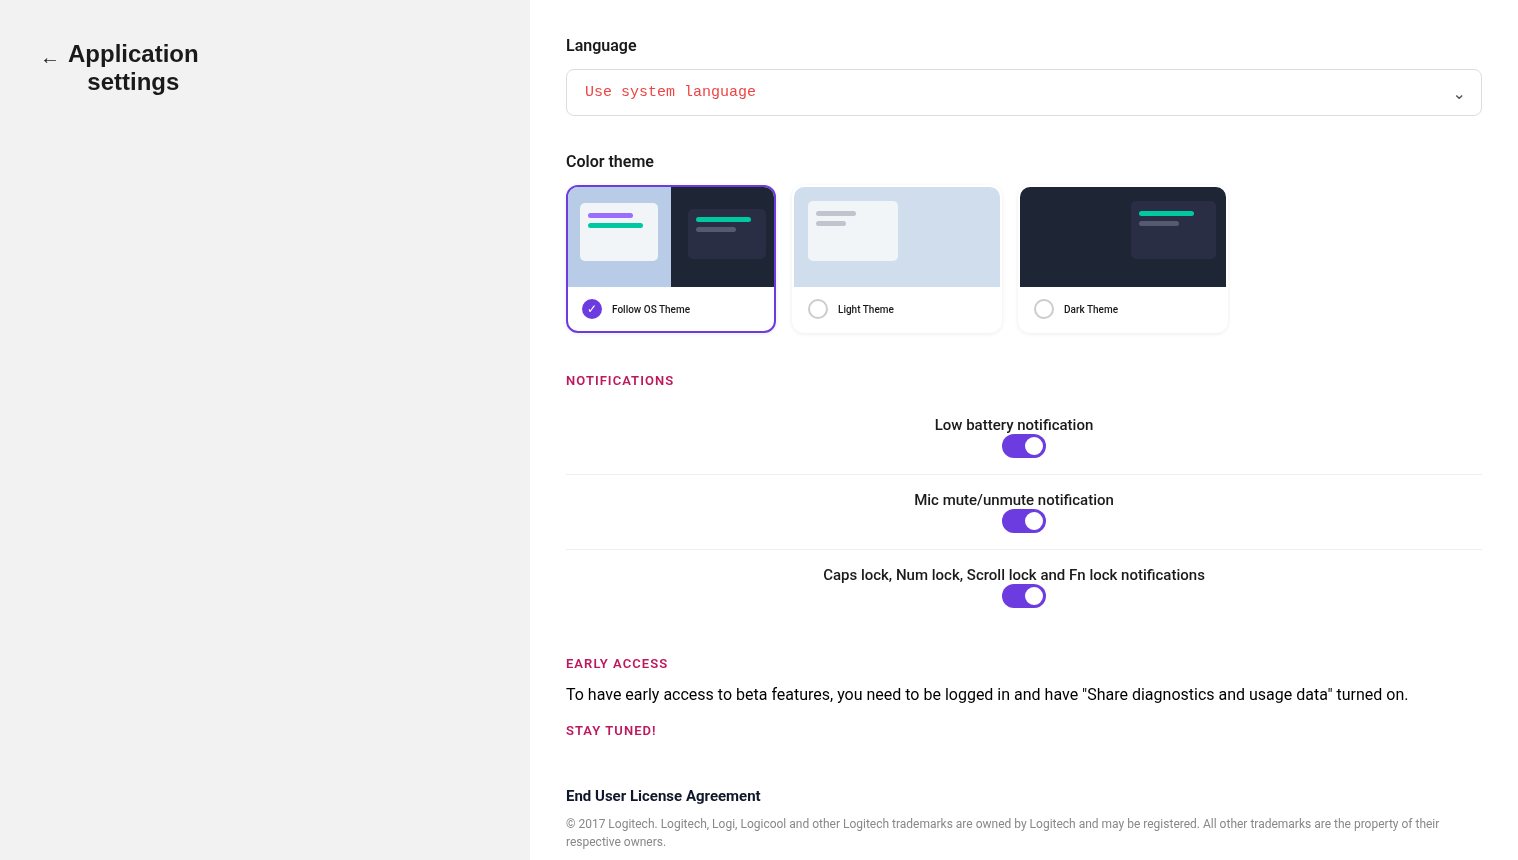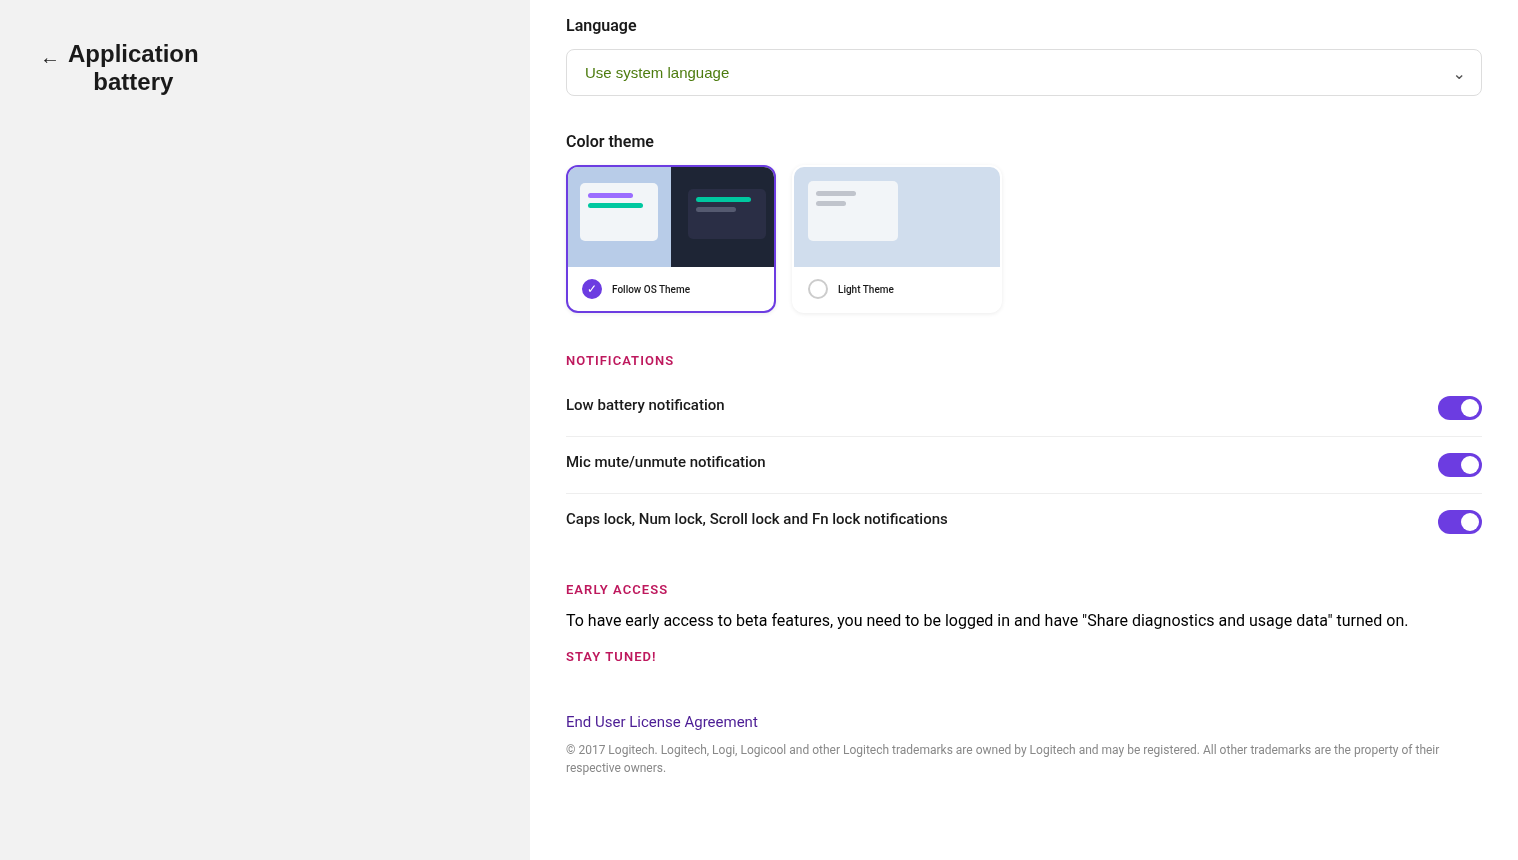--- a/index.html
+++ b/index.html
@@ -68,21 +68,21 @@
       line-height: 1.15;
     }
 
     .right-panel {
       position: absolute;
       top: 0;
       left: 530px;
       right: 0;
       height: 860px;
       background-color: #ffffff;
-      padding: 16px 36px;
+      padding: 36px 36px;
       overflow-y: auto;
     }
 
     .section-label {
       font-size: 13px;
       font-weight: 600;
       color: #be185d;
       letter-spacing: 0.08em;
       text-transform: uppercase;
       margin-bottom: 12px;
@@ -103,24 +103,25 @@
       position: relative;
       margin-bottom: 36px;
     }
 
     .dropdown-select {
       width: 100%;
       border: 1px solid #ddd;
       border-radius: 8px;
       padding: 14px 18px;
       font-size: 15px;
-      color: #4d7c0f;
+      color: #ef4444;
       background: #fff;
       appearance: none;
       cursor: pointer;
+      font-family: Liberation Mono, monospace;
     }
 
     .dropdown-chevron {
       position: absolute;
       right: 16px;
       top: 50%;
       transform: translateY(-50%);
       pointer-events: none;
       color: #555;
     }
@@ -225,23 +226,25 @@
       color: #1a1a1a;
     }
 
     
     .notification-section {
       margin-bottom: 32px;
     }
 
     .notification-row {
       display: flex;
+      align-items: center;
       justify-content: space-between;
       padding: 16px 0;
       border-bottom: 1px solid #eee;
+      flex-direction: column;
     }
 
     .notification-row:last-child {
       border-bottom: none;
     }
 
     .notification-text {
       font-size: 15px;
       font-weight: 500;
       color: #1a1a1a;
@@ -283,22 +286,22 @@
       margin-top: 8px;
     }
 
     .stay-tuned {
       margin-bottom: 28px;
     }
 
     
     .eula-link {
       font-size: 15px;
-      font-weight: 400;
-      color: #4c1d95;
+      font-weight: 700;
+      color: #0f172a;
       text-decoration: none;
       display: inline-block;
       margin-bottom: 10px;
       margin-top: 21px;
     }
 
     .copyright {
       font-size: 12px;
       color: #888;
       line-height: 1.5;
@@ -374,21 +377,21 @@
 <div class="window-controls">
   <button class="window-control-btn">—</button>
   <button class="window-control-btn">✕</button>
 </div>
 
 <div class="left-panel">
   <button class="back-btn">
     <span class="back-arrow">←</span>
     <h1 class="page-title">
       <span>Application</span><br>
-      <span>battery</span>
+      <span>settings</span>
     </h1>
   </button>
 </div>
 
 <div class="right-panel">
 
   <div class="setting-group">
     <div class="setting-title">Language</div>
     <div class="dropdown-wrapper">
       <select class="dropdown-select">
@@ -429,20 +432,32 @@
             <div class="card-line gray"></div>
             <div class="card-line gray2"></div>
           </div>
         </div>
         <div class="theme-label-row">
           <div class="radio-circle"></div>
           <span class="theme-name">Light Theme</span>
         </div>
       </div>
 
+      <div class="theme-card">
+        <div class="theme-preview preview-dark">
+          <div class="dark-card-inner">
+            <div class="card-line teal"></div>
+            <div class="card-line gray-dark"></div>
+          </div>
+        </div>
+        <div class="theme-label-row">
+          <div class="radio-circle"></div>
+          <span class="theme-name">Dark Theme</span>
+        </div>
+      </div>
 
     </div>
   </div>
 
   <div class="notification-section">
     <div class="section-label">Notifications</div>
 
     <div class="notification-row">
       <span class="notification-text">Low battery notification</span>
       <div class="toggle">

